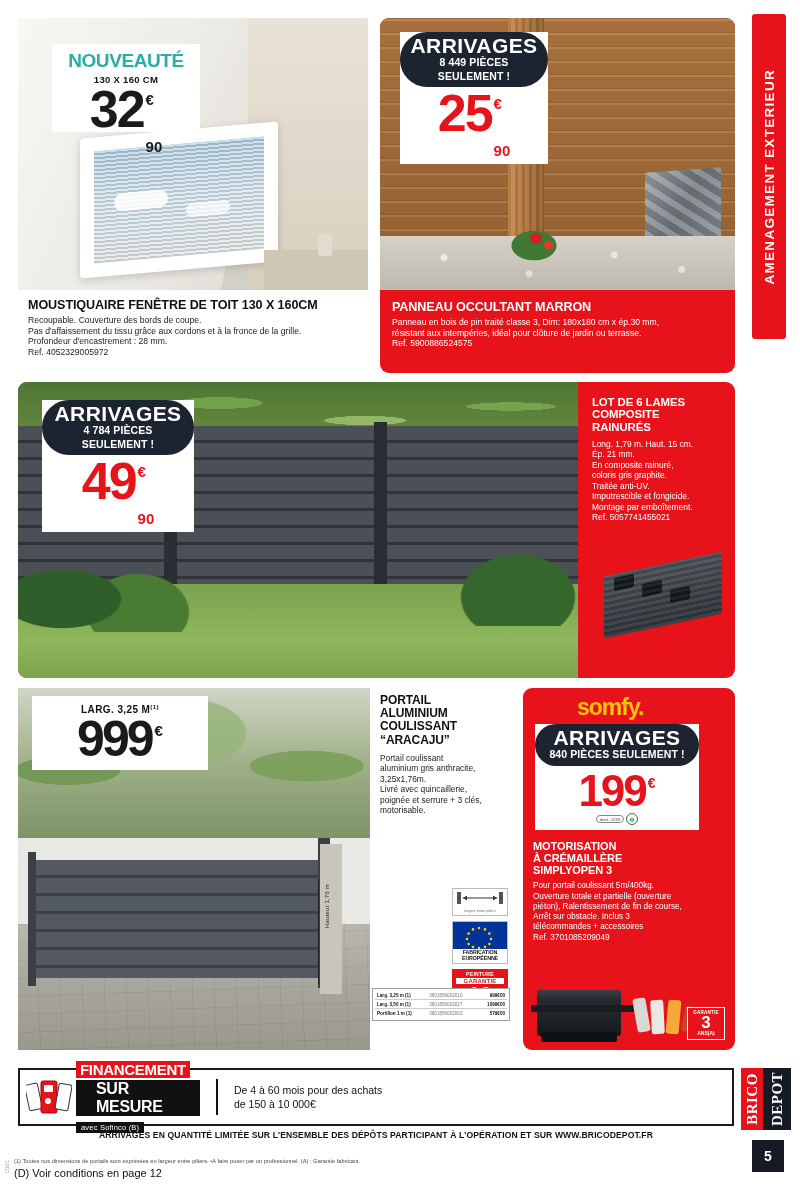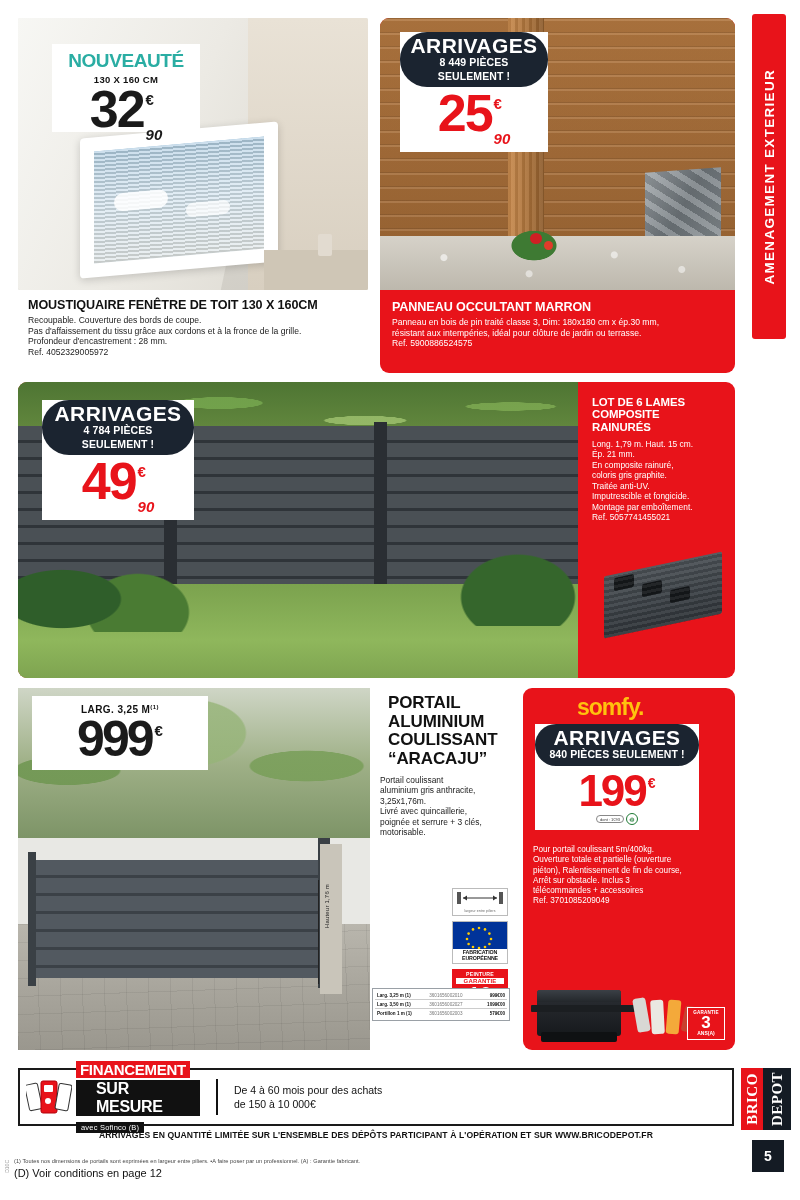--- a/index.html
+++ b/index.html
@@ -35,21 +35,21 @@
     background:#1b2430; color:#fff; text-align:center;
     padding:3px 8px 4px 8px;
     border-radius:27px;
   }
   .flag-head .t1 { font-weight:bold; font-size:21px; letter-spacing:0.4px; line-height:1.02; }
   .flag-head .t2 { font-weight:bold; font-size:10.5px; letter-spacing:0.1px; line-height:1.25; }
   .price-row { display:flex; align-items:flex-start; justify-content:center; padding:4px 0 6px 0; }
   .price-main { font-weight:bold; font-size:52px; line-height:0.88; letter-spacing:-2px; }
   .price-sup { display:flex; flex-direction:column; align-items:flex-start; margin-left:2px; }
   .price-eur { font-weight:bold; font-size:15px; line-height:1; margin-top:5px;}
-  .price-cts { font-weight:bold; font-size:15px; line-height:1; margin-top:20px;font-style:italic; }
+  .price-cts { font-weight:bold; font-size:15px; line-height:1; margin-top:32px; }
   .red { color:#e8131a; }
   .blk { color:#1a1a1a; }
 
   
   .ptitle { font-weight:bold; letter-spacing:-0.1px; }
   .pdesc  { line-height:1.25; }
 
   
   .banner {
     position:absolute; left:18px; top:1068px; width:716px; height:58px;
@@ -365,21 +365,21 @@
       <div style="display:flex; align-items:flex-start; margin-top:1px;">
         <div style="font-weight:bold; font-size:50px; line-height:0.9; letter-spacing:-3px; color:#1a1a1a;">999</div>
         <div style="font-weight:bold; font-size:15px; color:#1a1a1a; margin-top:5px; margin-left:3px;">€</div>
       </div>
     </div>
 
     <div style="position:absolute; left:300px; top:192px; width:1px; height:104px; background:#222;"></div>
     <div class="height-label" style="left:306px; top:196px;">Hauteur 1,76 m</div>
 
     <div style="position:absolute; left:362px; top:6px; width:130px;">
-      <div class="ptitle" style="font-size:17px; color:#111; line-height:1.1;margin-left:8px;">
+      <div class="ptitle" style="font-size:12px; color:#111; line-height:1.1;">
         <div>PORTAIL</div>
         <div>ALUMINIUM</div>
         <div>COULISSANT</div>
         <div>“ARACAJU”</div>
       </div>
       <div class="pdesc" style="font-size:8.4px; color:#222; margin-top:6px;">
         <div>Portail coulissant</div>
         <div>aluminium gris anthracite,</div>
         <div>3,25x1,76m.</div>
         <div>Livré avec quincaillerie,</div>
@@ -474,20 +474,25 @@
         <div style="font-weight:bold; font-size:14px; color:#e8131a; margin-top:4px; margin-left:2px;">€</div>
       </div>
 
       <div class="ecomark" style="position:relative; justify-content:center; padding:3px 0 5px 0;">
         <span class="em1">dont : 1€93</span>
         <span class="em2">♲</span>
       </div>
     </div>
 
     <div style="position:absolute; left:10px; top:152px; width:196px;">
+      <div class="ptitle" style="font-size:11px; color:#fff; line-height:1.1;">
+        <div>MOTORISATION</div>
+        <div>À CRÉMAILLÈRE</div>
+        <div>SIMPLYOPEN 3</div>
+      </div>
       <div class="pdesc" style="font-size:8.2px; color:#fff; margin-top:5px;">
         <div>Pour portail coulissant 5m/400kg.</div>
         <div>Ouverture totale et partielle (ouverture</div>
         <div>piéton), Ralentissement de fin de course,</div>
         <div>Arrêt sur obstacle. Inclus 3</div>
         <div>télécommandes + accessoires</div>
         <div>Ref. 3701085209049</div>
       </div>
     </div>
 

